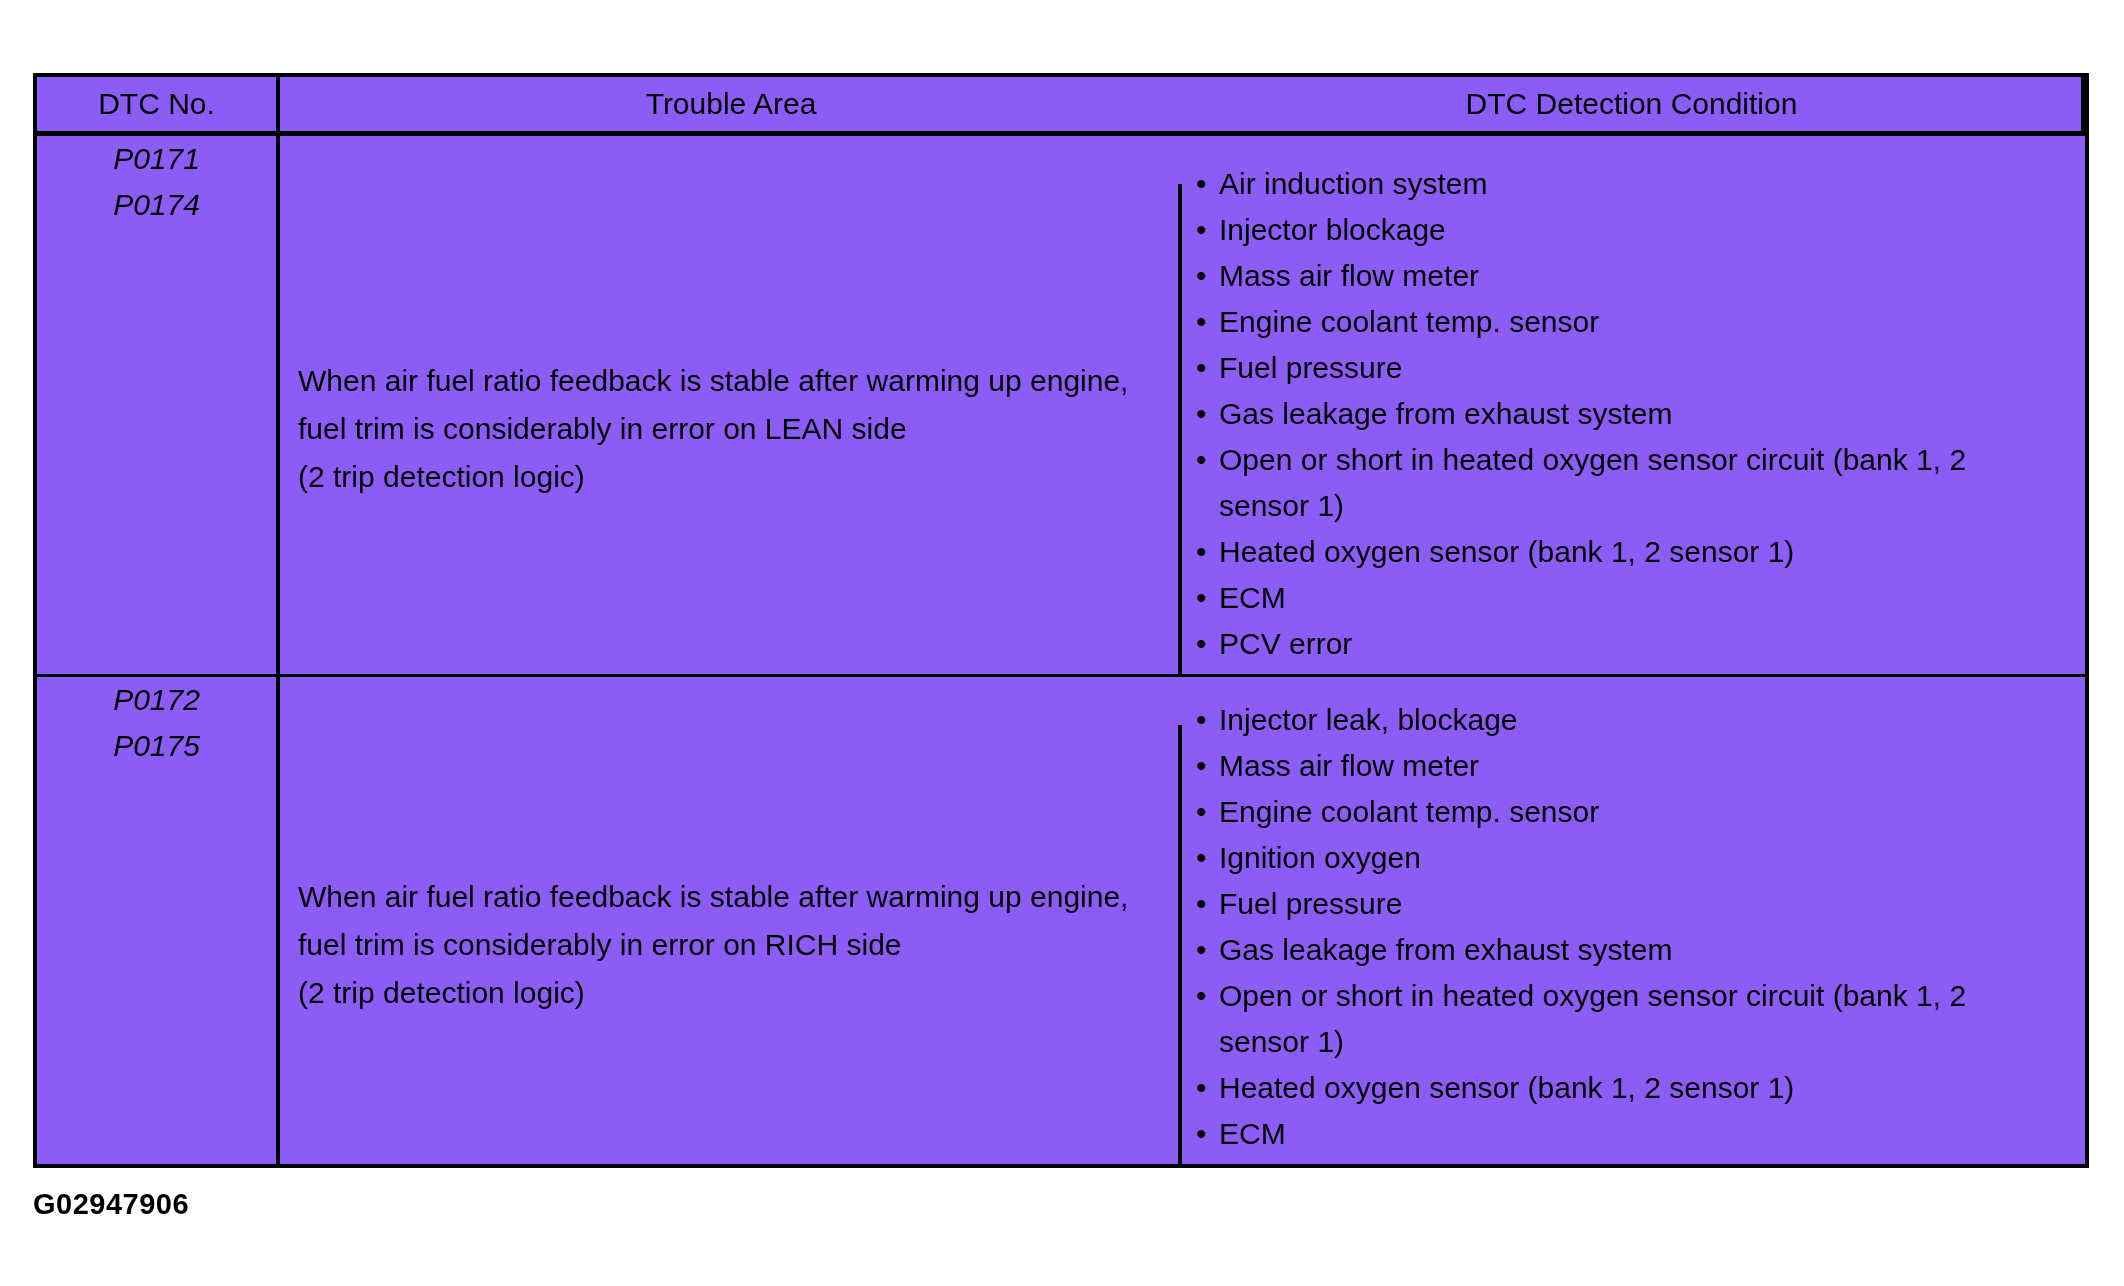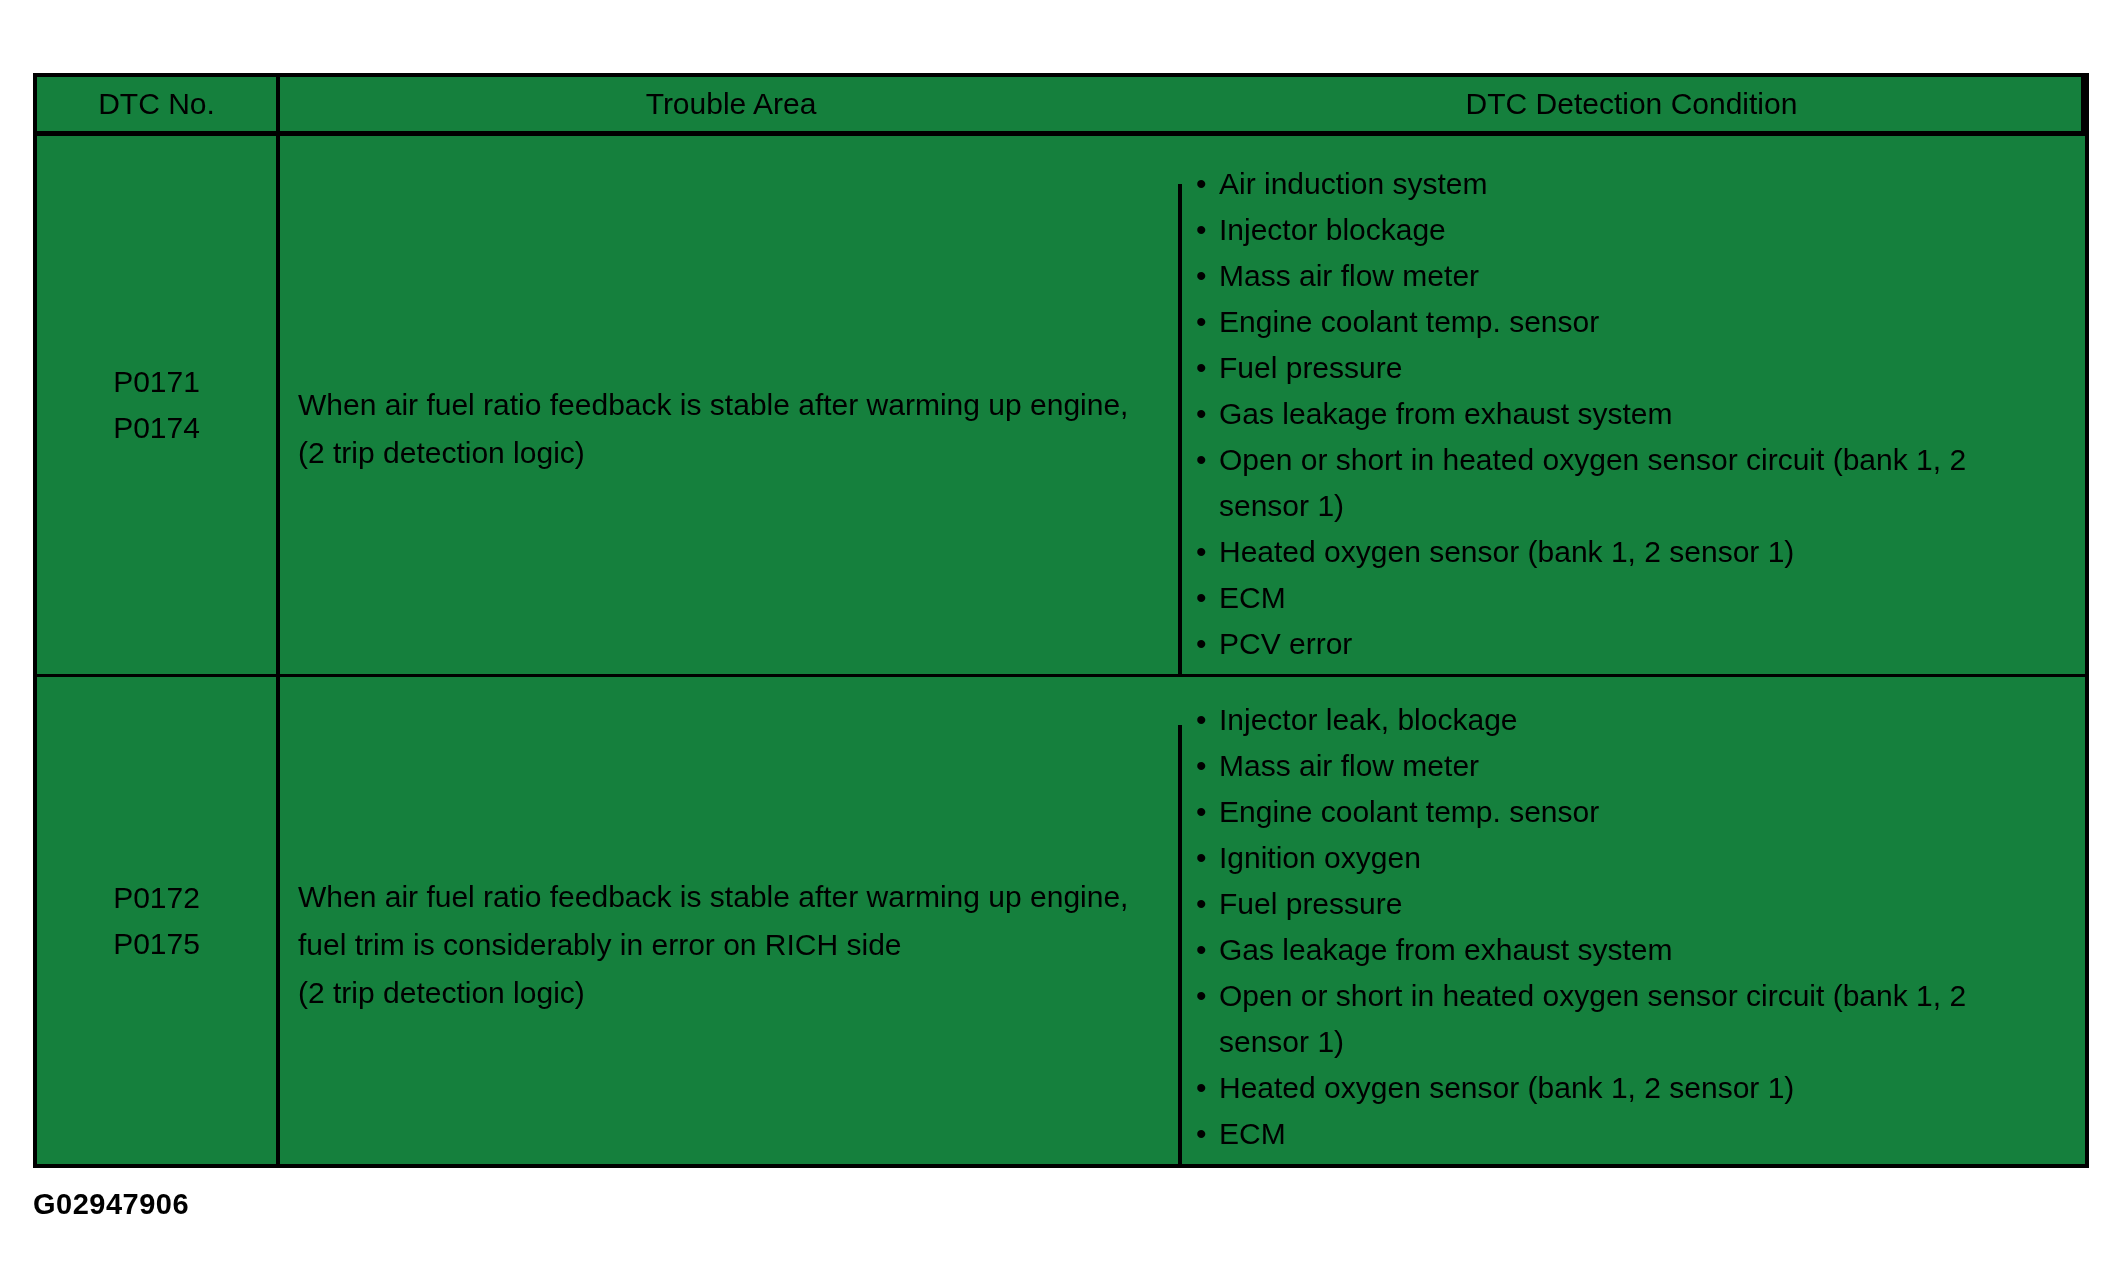--- a/index.html
+++ b/index.html
@@ -18,21 +18,21 @@
 
   
   .tbl {
     position: absolute;
     left: 33px;
     top: 73px;
     display: grid;
     grid-template-columns: 243px 902px 903px;
     grid-template-rows: 59px 541px 487px;
     border: 4px solid #000000;
-    background: #15803d;
+    background: #8b5cf6;
   }
   .cell {
     box-sizing: border-box;
     overflow: hidden;
   }
   .vline  { border-right: 4px solid #000000; }
   .hd     { border-bottom: 5px solid #000000; }
   .rowsep { border-bottom: 3px solid #000000; }
 
   .head {
@@ -40,23 +40,23 @@
     align-items: center;
     justify-content: center;
     font-size: 30px;
     white-space: nowrap;
   }
 
   .dtc-cell {
     display: flex;
     flex-direction: column;
     align-items: center;
-    justify-content: center;
     font-size: 30px;
     line-height: 46px;
+    font-style: italic;
   }
 
   .cond-cell {
     display: flex;
     flex-direction: column;
     justify-content: center;
     padding-left: 18px;
     padding-right: 12px;
     font-size: 30px;
     line-height: 48px;
@@ -109,20 +109,21 @@
   <div class="cell head vline hd">
     <span>DTC Detection Condition</span>
   </div>
 
   <div class="cell dtc-cell vline rowsep">
     <div>P0171</div>
     <div>P0174</div>
   </div>
   <div class="cell cond-cell vline rowsep">
     <div class="cond-line">When air fuel ratio feedback is stable after warming up engine,</div>
+    <div class="cond-line">fuel trim is considerably in error on LEAN side</div>
     <div class="cond-line">(2 trip detection logic)</div>
   </div>
   <div class="cell trouble-cell rowsep r1">
     <ul class="trouble-list">
 
         <li>
           <span class="bullet">•</span>
           <span class="item-text">Air induction system</span>
         </li>
 

